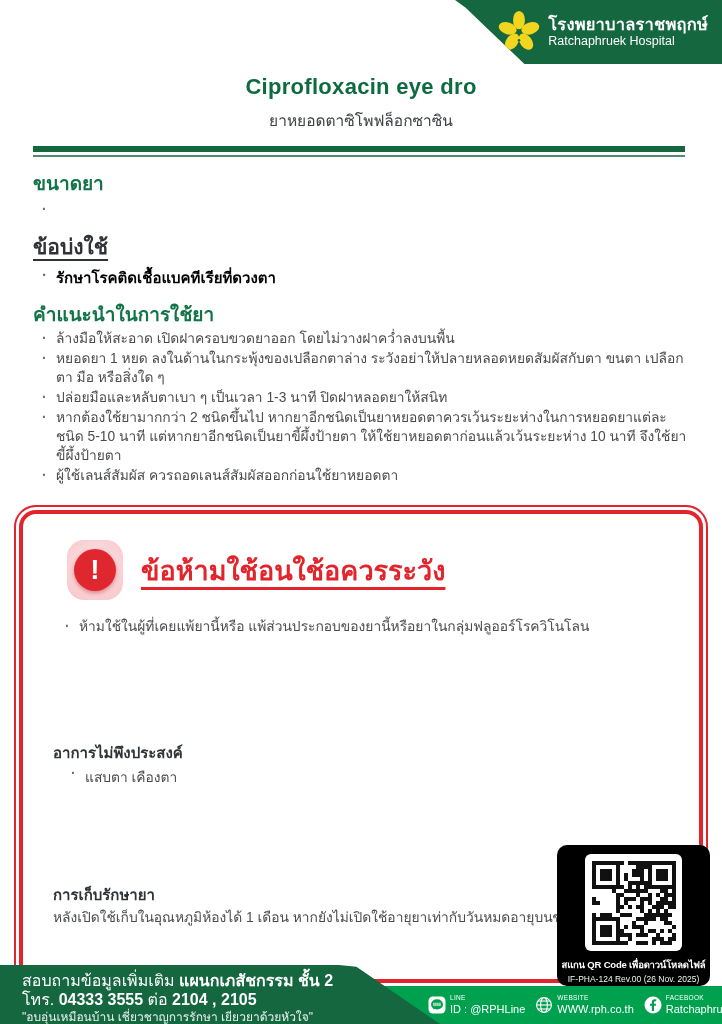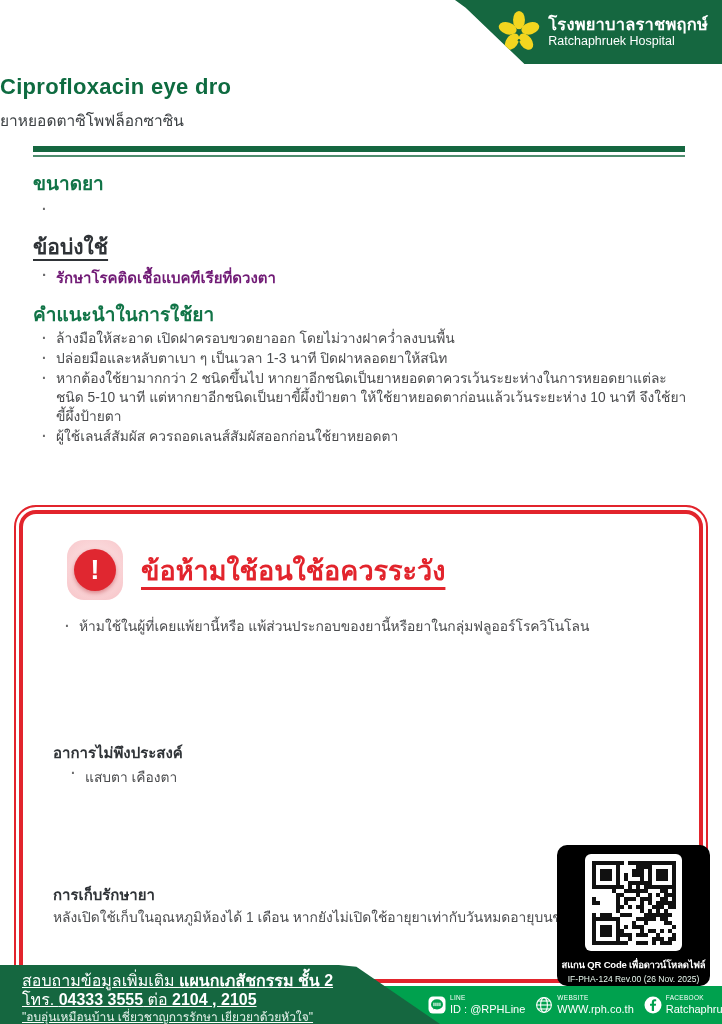--- a/index.html
+++ b/index.html
@@ -16,38 +16,38 @@
     background:#156740; z-index:3;
     clip-path:polygon(0 0, 100% 0, 100% 100%, 26% 100%, 4% 12%);
     display:flex; align-items:center; justify-content:flex-end;
     padding-right:14px; gap:8px;
   }
   .hospital-names { color:#fff; line-height:1.05; }
   .hospital-name-th { font-size:16.5px; font-weight:bold; letter-spacing:.2px; }
   .hospital-name-en { font-size:12.5px; margin-top:2px; }
 
   
-  .title-wrap { position:absolute; top:74px; left:0; width:100%; text-align:left; }
+  .title-wrap { position:absolute; top:74px; left:0; width:100%; text-align:center; }
   .drug-name-en { font-size:22px; font-weight:bold; color:#0e6b40; letter-spacing:.3px; }
   .drug-name-th { font-size:15.5px; color:#3c4043; margin-top:8px; }
 
   
   .divider { position:absolute; top:146px; left:33px; width:652px; }
   .divider .bar  { height:6px; background:#156740; }
   .divider .line { height:2px; background:#4e8c6e; margin-top:3px; }
 
   
   .sec-heading-green { position:absolute; left:33px; font-size:19px; font-weight:bold; color:#117447; }
   .sec-heading-dark  { position:absolute; left:33px; font-size:21px; font-weight:bold; color:#2f3337;
                        text-decoration:underline; text-decoration-thickness:2px; text-underline-offset:5px; }
   .bullet-row { position:relative; padding-left:16px; color:#4a4b4d; }
   .bullet-row::before { content:"·"; position:absolute; left:2px; top:0; color:#6b6b6d; font-weight:bold; }
   .dosage-bullet { position:absolute; top:202px; left:40px; font-size:13.8px; height:18px; width:200px; }
   .indication-bullet { position:absolute; top:266px; left:40px; font-size:15px; }
-  .indication-bullet span { color:#701a75; font-weight:bold;font-family:Liberation Mono, monospace; }
+  .indication-bullet span { color:#000000; font-weight:bold;font-family:Liberation Mono, monospace; }
   .instruction-list { position:absolute; top:329px; left:40px; width:652px; }
   .instruction-list .bullet-row { font-size:13.8px; line-height:19px; margin-bottom:1px; }
 
   
   .warning-box {
     position:absolute; left:14px; top:505px; width:694px; height:483px;
     border:2.5px solid #e2242c; border-radius:22px; z-index:1; background:#fff;
   }
   .warning-box-inner {
     position:absolute; inset:3px; border:4.5px solid #e2242c; border-radius:17px;
@@ -89,21 +89,20 @@
   
   .footer-strip {
     position:absolute; left:330px; top:986px; width:392px; height:38px;
     background:#00a14e; z-index:5;
   }
   .footer-dark {
     position:absolute; left:0; top:965px; width:440px; height:59px;
     background:#156740; z-index:6; color:#fff;
     clip-path:polygon(0 0, 77% 0, 81% 3%, 100% 100%, 0 100%);
     padding:6px 0 0 22px;
-    text-decoration:underline;
   }
   .footer-line1 { font-size:16px; line-height:19px; }
   .footer-line2 { font-size:16px; line-height:19px; }
   .footer-line1 b, .footer-line2 b { font-weight:bold; }
   .footer-slogan { font-size:12px; line-height:16px; color:#e9f4ee; }
   .footer-contacts {
     position:absolute; left:428px; top:988px; height:34px; z-index:8;
     display:flex; align-items:center; gap:10px; color:#fff;
   }
   .contact-item { display:flex; align-items:center; gap:4px; cursor:pointer; }
@@ -154,20 +153,21 @@
   </div>
 
   <div class="sec-heading-dark" style="top:230px;">ข้อบ่งใช้</div>
   <div class="indication-bullet bullet-row">
     <span>รักษาโรคติดเชื้อแบคทีเรียที่ดวงตา</span>
   </div>
 
   <div class="sec-heading-green" style="top:299px;">คำแนะนำในการใช้ยา</div>
   <div class="instruction-list">
     <div class="bullet-row"><span>ล้างมือให้สะอาด เปิดฝาครอบขวดยาออก โดยไม่วางฝาคว่ำลงบนพื้น</span></div>
+    <div class="bullet-row"><span>หยอดยา 1 หยด ลงในด้านในกระพุ้งของเปลือกตาล่าง ระวังอย่าให้ปลายหลอดหยดสัมผัสกับตา ขนตา เปลือกตา มือ หรือสิ่งใด ๆ</span></div>
     <div class="bullet-row"><span>ปล่อยมือและหลับตาเบา ๆ เป็นเวลา 1-3 นาที ปิดฝาหลอดยาให้สนิท</span></div>
     <div class="bullet-row"><span>หากต้องใช้ยามากกว่า 2 ชนิดขึ้นไป หากยาอีกชนิดเป็นยาหยอดตาควรเว้นระยะห่างในการหยอดยาแต่ละชนิด 5-10 นาที แต่หากยาอีกชนิดเป็นยาขี้ผึ้งป้ายตา ให้ใช้ยาหยอดตาก่อนแล้วเว้นระยะห่าง 10 นาที จึงใช้ยาขี้ผึ้งป้ายตา</span></div>
     <div class="bullet-row"><span>ผู้ใช้เลนส์สัมผัส ควรถอดเลนส์สัมผัสออกก่อนใช้ยาหยอดตา</span></div>
   </div>
 
   <div class="warning-box">
     <div class="warning-box-inner">
       <div class="warning-head">
         <div class="warning-icon-tile">
           <div class="warning-icon-circle">!</div>

